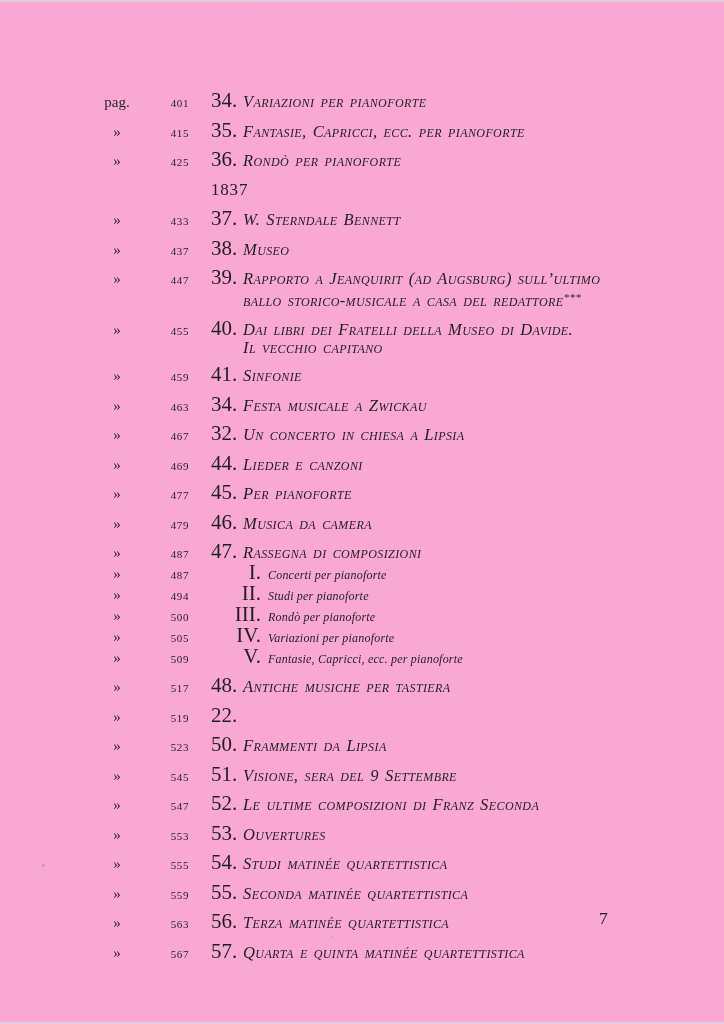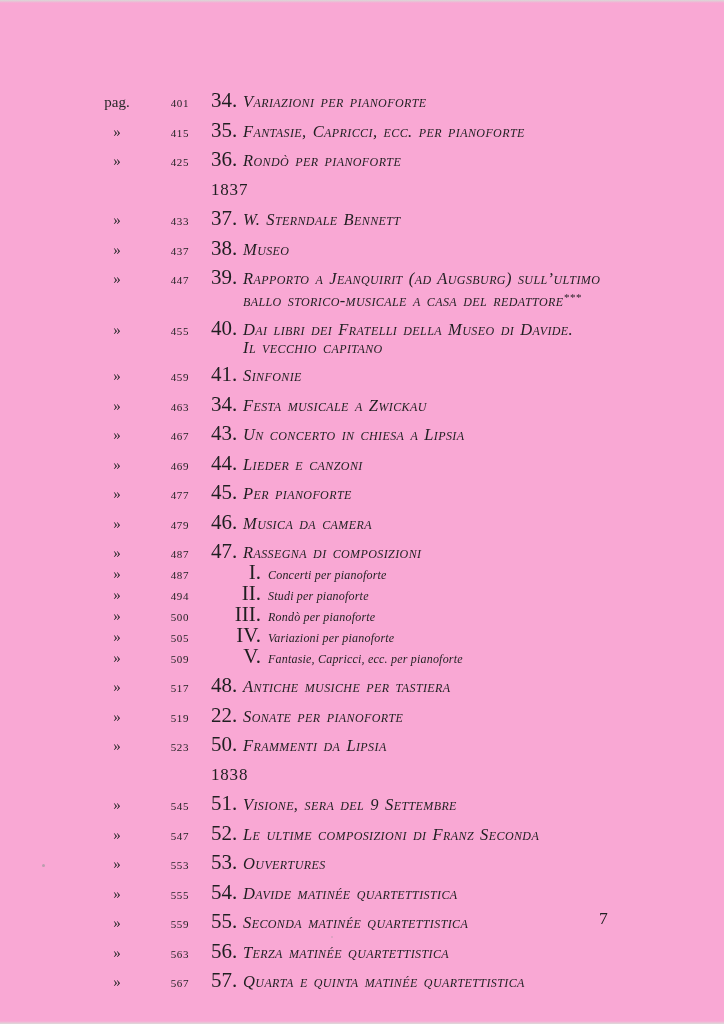--- a/index.html
+++ b/index.html
@@ -154,21 +154,21 @@
         <span class="col-marker">»</span>
         <span class="col-page">463</span>
         <span class="col-num">34.</span>
         <span class="col-title">
           <span class="line smallcaps">Festa musicale a Zwickau</span>
         </span>
       </div>
       <div class="row main">
         <span class="col-marker">»</span>
         <span class="col-page">467</span>
-        <span class="col-num">43.</span>
+        <span class="col-num">32.</span>
         <span class="col-title">
           <span class="line smallcaps">Un concerto in chiesa a Lipsia</span>
         </span>
       </div>
       <div class="row main">
         <span class="col-marker">»</span>
         <span class="col-page">469</span>
         <span class="col-num">44.</span>
         <span class="col-title">
           <span class="line smallcaps">Lieder e canzoni</span>
@@ -243,35 +243,29 @@
         <span class="col-page">517</span>
         <span class="col-num">48.</span>
         <span class="col-title">
           <span class="line smallcaps">Antiche musiche per tastiera</span>
         </span>
       </div>
       <div class="row main">
         <span class="col-marker">»</span>
         <span class="col-page">519</span>
         <span class="col-num">22.</span>
-        <span class="col-title">
-          <span class="line smallcaps">Sonate per pianoforte</span>
-        </span>
       </div>
       <div class="row main">
         <span class="col-marker">»</span>
         <span class="col-page">523</span>
         <span class="col-num">50.</span>
         <span class="col-title">
           <span class="line smallcaps">Frammenti da Lipsia</span>
         </span>
       </div>
-      <div class="row year">
-        <span class="year-label">1838</span>
-      </div>
       <div class="row main">
         <span class="col-marker">»</span>
         <span class="col-page">545</span>
         <span class="col-num">51.</span>
         <span class="col-title">
           <span class="line smallcaps">Visione, sera del 9 Settembre</span>
         </span>
       </div>
       <div class="row main">
         <span class="col-marker">»</span>
@@ -287,21 +281,21 @@
         <span class="col-num">53.</span>
         <span class="col-title">
           <span class="line smallcaps">Ouvertures</span>
         </span>
       </div>
       <div class="row main">
         <span class="col-marker">»</span>
         <span class="col-page">555</span>
         <span class="col-num">54.</span>
         <span class="col-title">
-          <span class="line smallcaps">Davide matinée quartettistica</span>
+          <span class="line smallcaps">Studi matinée quartettistica</span>
         </span>
       </div>
       <div class="row main">
         <span class="col-marker">»</span>
         <span class="col-page">559</span>
         <span class="col-num">55.</span>
         <span class="col-title">
           <span class="line smallcaps">Seconda matinée quartettistica</span>
         </span>
       </div>

